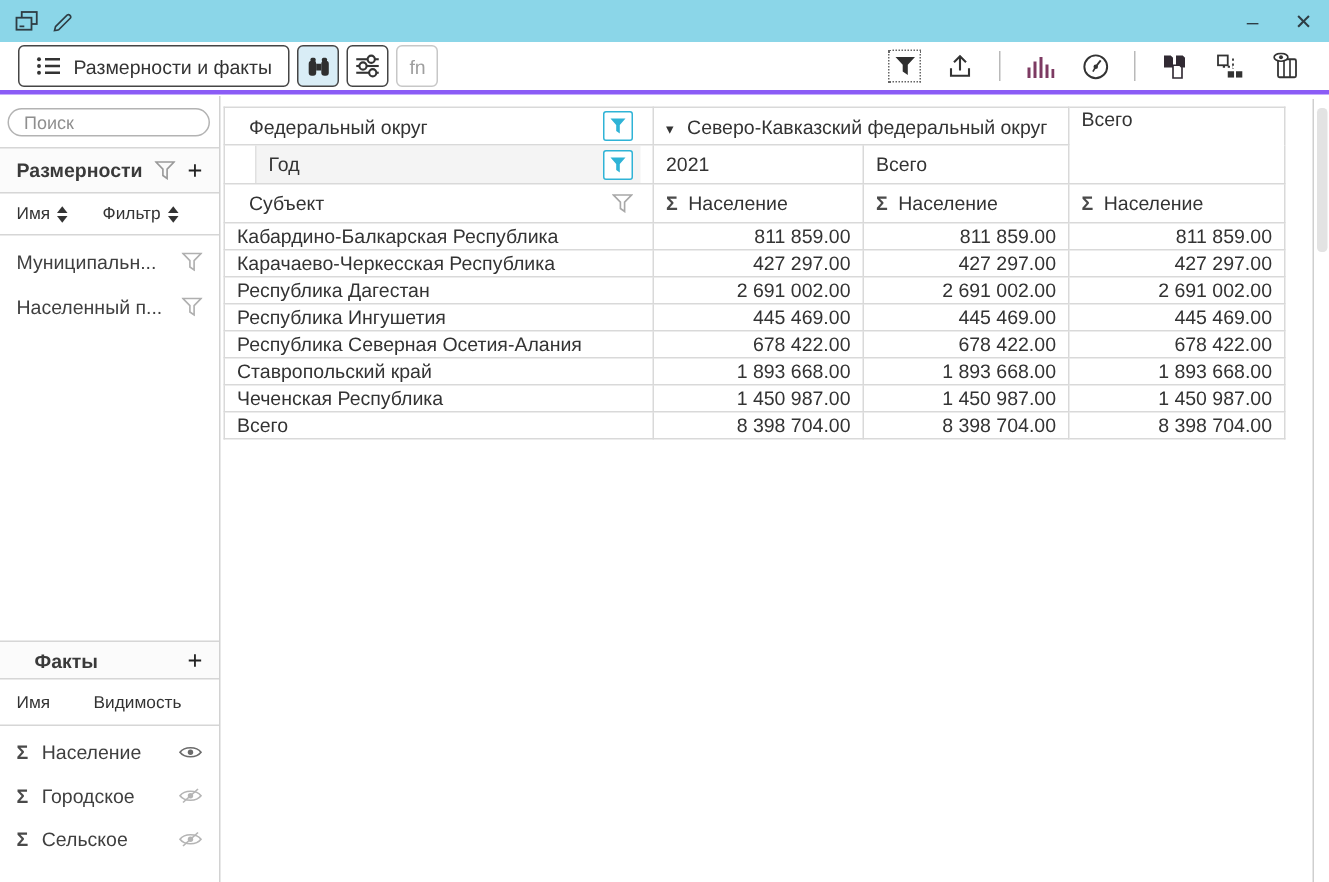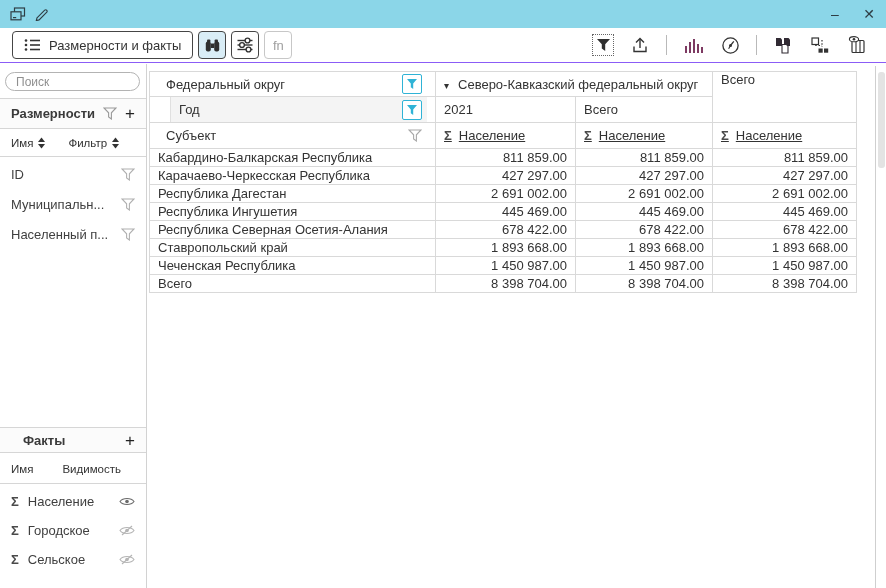--- a/index.html
+++ b/index.html
@@ -16,21 +16,21 @@
     color:#2e3d44; font-size:13px;
   }
   .titlebar .title { margin-left:12px; }
   .titlebar .pencil { margin-left:9px; display:flex; align-items:center; }
   .win-controls { margin-left:auto; display:flex; height:28px; }
   .win-btn { width:34px; height:28px; display:flex; align-items:center; justify-content:center;
              font-size:14px; color:#2e3d44; }
   
   .toolbar {
     position:absolute; top:28px; left:0; right:0; height:35px; background:#fff;
-    border-bottom:1px solid #8b5cf6; display:flex; align-items:center; padding:0 12px 0 12px;
+    border-bottom:3px solid #8b5cf6; display:flex; align-items:center; padding:0 12px 0 12px;
   }
   .btn-dims {
     display:flex; align-items:center; gap:8px; height:28px; padding:0 11px;
     border:1px solid #454545; border-radius:4px; background:#fff; font-size:13px; color:#333;
   }
   .icon-btn {
     width:28px; height:28px; margin-left:5px; border:1px solid #454545; border-radius:4px;
     background:#fff; display:flex; align-items:center; justify-content:center;
   }
   .icon-btn.active { background:#d9edf6; }
@@ -79,21 +79,21 @@
   .cellflex { display:flex; align-items:center; justify-content:space-between; height:100%; padding:0 5px 0 8px; }
   .indent-wrap { height:100%; background:#fff; }
   .indent-inner { margin-left:12px; height:100%; background:#f4f4f4; border-left:1px solid #e0e0e0;
                   display:flex; align-items:center; justify-content:space-between; padding:0 5px 0 8px; }
   .funnel-btn {
     width:20px; height:20px; border:1px solid #2fb3d6; border-radius:2px; background:#fff;
     display:flex; align-items:center; justify-content:center; flex:0 0 auto;
   }
   .tri { font-size:10px; color:#333; margin-right:9px; }
   td.grand { vertical-align:top; padding-top:4px; }
-  td.measure { background:#f4f4f4;text-decoration:underline; }
+  td.measure { background:#f4f4f4; }
   td.measure .sum { font-weight:600; color:#4a4a4a; margin-right:7px; }
   td.num { text-align:right; }
   
   .vscroll { position:absolute; right:0; top:2px; bottom:0; width:11px; border-left:1px solid #cfcfcf; background:#fff; }
   .vthumb { position:absolute; top:6px; left:2px; width:7px; height:96px; background:#e3e3e3; border-radius:3px; }
 </style>
 </head>
 <body>
 
 <div class="app">
@@ -245,26 +245,20 @@
         <span class="colname" style="margin-left:22px;">
           <span>Фильтр</span>
           <svg width="9" height="12" viewBox="0 0 9 12">
               <path d="M4.5 0.5 L8 5 H1 Z" fill="#333"></path>
               <path d="M4.5 11.5 L1 7 H8 Z" fill="#333"></path>
             </svg>
         </span>
       </div>
 
       <div style="position:absolute; top:95px; left:0; right:0;">
-        <div class="sb-item">
-          <span>ID</span>
-          <svg width="14" height="13" viewBox="0 0 14 13">
-              <path d="M1 1 h12 L8.4 5.8 V12 L5.6 10 V5.8 Z" fill="none" stroke="#b0b0b0" stroke-width="1.1"></path>
-            </svg>
-        </div>
         <div class="sb-item">
           <span>Муниципальн...</span>
           <svg width="14" height="13" viewBox="0 0 14 13">
               <path d="M1 1 h12 L8.4 5.8 V12 L5.6 10 V5.8 Z" fill="none" stroke="#b0b0b0" stroke-width="1.1"></path>
             </svg>
         </div>
         <div class="sb-item">
           <span>Населенный п...</span>
           <svg width="14" height="13" viewBox="0 0 14 13">
               <path d="M1 1 h12 L8.4 5.8 V12 L5.6 10 V5.8 Z" fill="none" stroke="#b0b0b0" stroke-width="1.1"></path>

